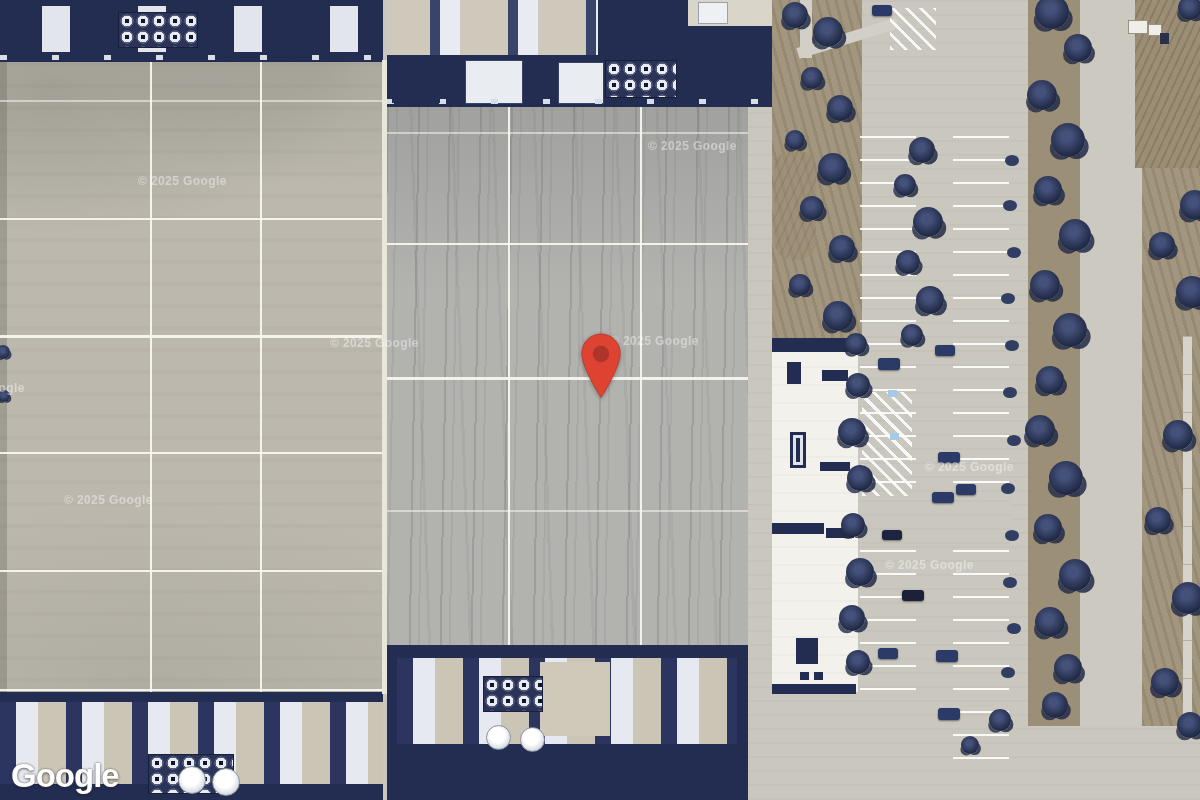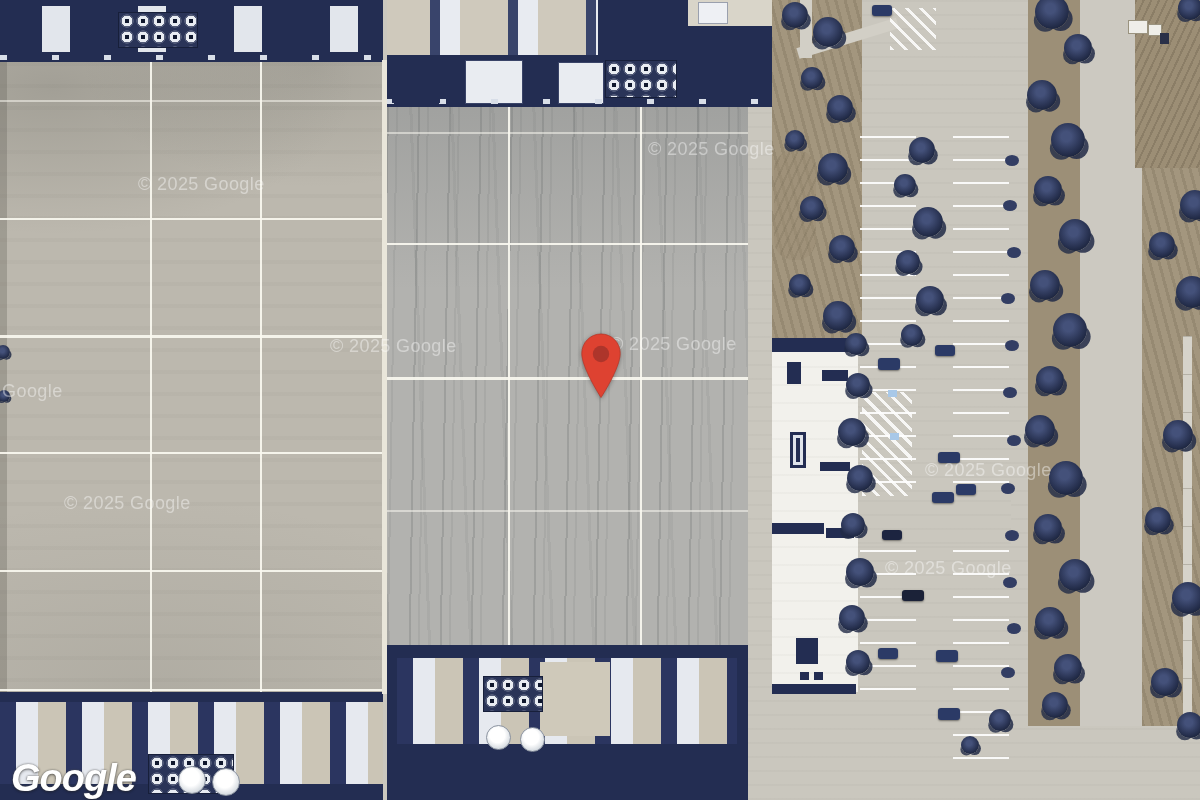--- a/index.html
+++ b/index.html
@@ -38,24 +38,24 @@
     background-size:16px 16px;border:1px solid #171f3a;}
   .tank{border-radius:50%;border:1px solid #8b93a0;
     background:radial-gradient(circle at 45% 40%,#ffffff 0 40%,#d9dee3 70%,#9aa2ac 100%);}
   .whitebldg{background:#f2f1ec;
     background-image:repeating-linear-gradient(0deg,rgba(150,150,140,.06) 0 2px,transparent 2px 18px);}
   .pstripes{background:repeating-linear-gradient(180deg,rgba(255,255,255,.9) 0 2px,transparent 2px 23px);}
   .hatch{background:repeating-linear-gradient(45deg,rgba(255,255,255,.85) 0 3px,transparent 3px 10px);}
   .bluemark{background:#a8c8e8;}
   .bench{background:#efeee9;border:1px solid #9a937f;}
   
-  .wm{color:rgba(255,255,255,.42);font-size:18px;font-weight:normal;letter-spacing:.4px;
+  .wm{color:rgba(255,255,255,.42);font-size:12px;font-weight:bold;letter-spacing:.4px;
       white-space:nowrap;pointer-events:none;}
-  #glogo{left:11px;top:757px;font-size:38px;font-weight:bold;color:#fff;letter-spacing:-1px;
-      text-shadow:0 1px 3px rgba(0,0,0,.45),0 0 2px rgba(100,100,100,.9);z-index:30;font-style:italic;}
+  #glogo{left:11px;top:757px;font-size:33px;font-weight:bold;color:#fff;letter-spacing:-1px;
+      text-shadow:0 1px 3px rgba(0,0,0,.45),0 0 2px rgba(100,100,100,.9);z-index:30;}
   #attrbar{left:528px;top:772px;width:672px;height:28px;background:rgba(43,43,43,.62);
       display:flex;align-items:center;justify-content:flex-end;padding:0;z-index:29;box-sizing:border-box;}
   #attrbar span{color:#d8d8d8;font-size:19px;letter-spacing:.2px;margin-right:4px;white-space:nowrap;}
   #pin{z-index:25;filter:drop-shadow(0 1px 2px rgba(0,0,0,.35));}
   .tree{position:absolute;border-radius:50%;filter:blur(.6px);
     background:radial-gradient(circle at 45% 40%,#44517a 0 18%,#2a3454 55%,#1d2640 74%,rgba(29,38,64,0) 78%);}
   .bush{position:absolute;border-radius:50%;background:#323d63;filter:blur(.7px);}
   .car{position:absolute;border-radius:3px;background:#2b3a66;box-shadow:0 1px 2px rgba(0,0,0,.45);}
 </style>
 </head>

